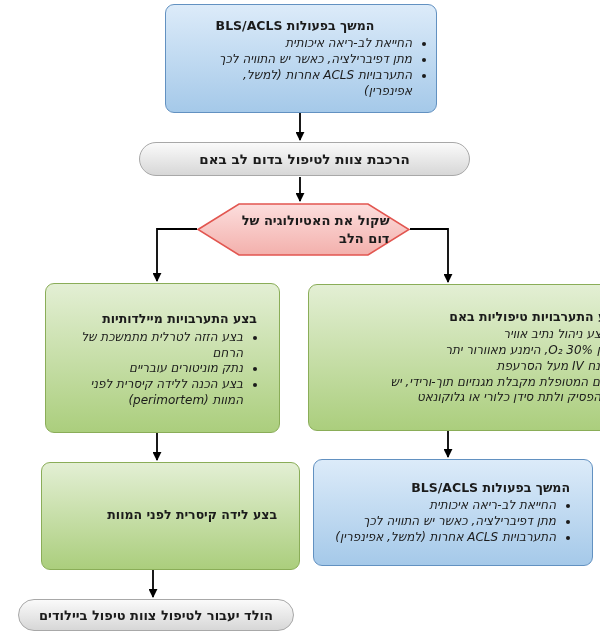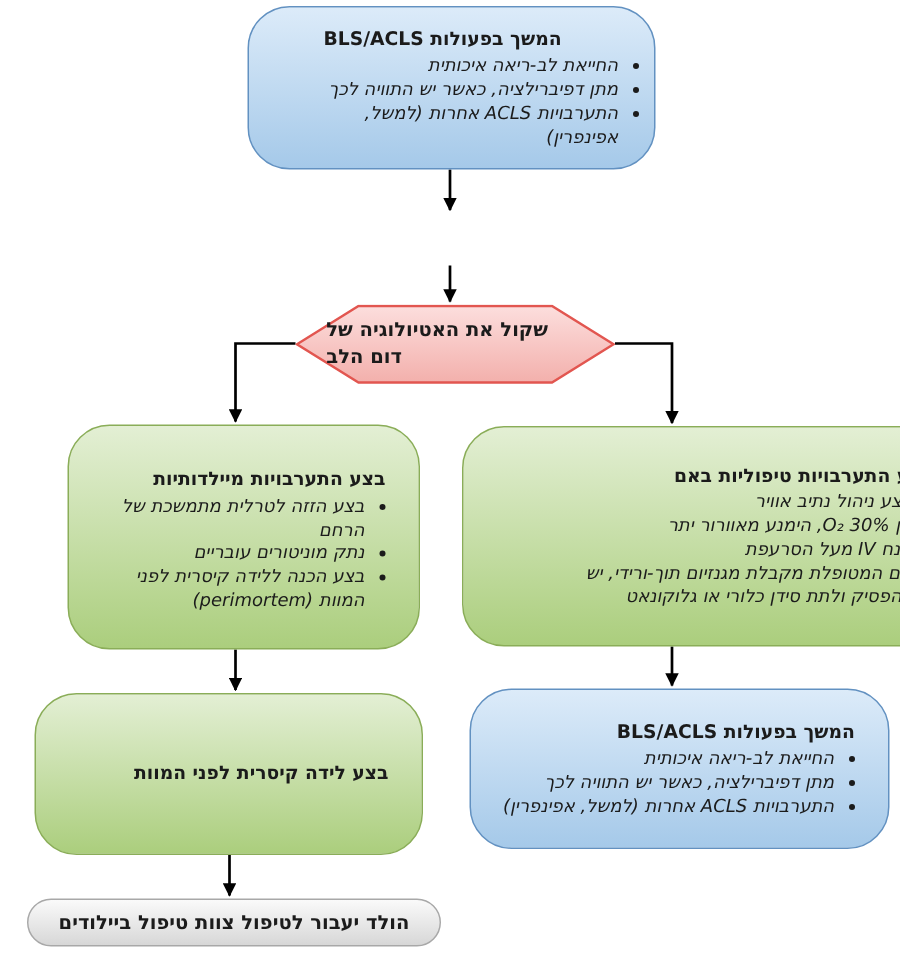--- a/index.html
+++ b/index.html
@@ -6,21 +6,21 @@
   .canvas{
     position:relative;width:600px;height:638px;background:#ffffff;overflow:hidden;
     font-family:"DejaVu Sans","Liberation Sans",sans-serif;color:#1b1b1b;
   }
   .layer{position:absolute;left:0;top:0;width:600px;height:638px;z-index:0;}
   .node{
     position:absolute;z-index:1;box-sizing:border-box;direction:rtl;
     display:flex;flex-direction:column;justify-content:center;
     font-size:12px;line-height:1.32;
   }
-  .rounded{border-radius:28px;}
+  .rounded{border-radius:9px;}
   .blue{
     background:linear-gradient(180deg,#dcebf9 0%,#a5c9e9 100%);
     border:1.6px solid #6291c1;
   }
   .green{
     background:linear-gradient(180deg,#e3efd4 0%,#abce7d 100%);
     border:1.6px solid #8aad58;
   }
   .pill{
     position:absolute;z-index:1;box-sizing:border-box;direction:rtl;
@@ -30,32 +30,32 @@
     font-weight:bold;font-size:13.5px;text-align:center;
   }
   .node .title{font-weight:bold;font-size:12.5px;margin:0 0 2px 0;text-align:right;padding-right:10px;}
   .node .title.center{text-align:center;padding-right:0;}
   .node ul{margin:0;padding:0 24px 0 0;list-style:disc outside;}
   .node li{margin:0;padding:0;text-align:right;font-style:italic;}
   .hexwrap{position:absolute;z-index:1;}
   .hexwrap svg{display:block;}
   .hex-label{
     position:absolute;inset:0;display:flex;align-items:center;justify-content:center;
-    direction:rtl;text-align:left;font-weight:bold;font-size:13px;line-height:1.35;
+    direction:rtl;text-align:right;font-weight:bold;font-size:13px;line-height:1.35;
   }
   .hex-label span{display:block;width:172px;}
   
   #box-top-blue     {left:165px;top:4px;  width:272px;height:109px;padding:6px 24px 6px 12px;}
   #box-top-blue ul  {padding:0 0 0 0;}
   #box-top-blue li  {padding-left:26px;}
   #pill-team        {left:139px;top:142px;width:331px;height:34px;}
   #hex-etiology     {left:197px;top:203px;width:213px;height:53px;}
   #box-left-green   {left:45px; top:283px;width:235px;height:150px;padding:10px 12px 6px 34px;}
   #box-right-green  {left:308px;top:284px;width:337px;height:147px;padding:6px 12px 6px 38px;}
-  #box-low-left     {left:23px; top:462px;width:259px;height:108px;padding:6px 12px 6px 61px;justify-content:center;}
+  #box-low-left     {left:41px; top:462px;width:259px;height:108px;padding:6px 12px 6px 61px;justify-content:center;}
   #box-low-right    {left:313px;top:459px;width:280px;height:107px;padding:6px 12px 6px 12px;}
   #pill-newborn     {left:18px; top:599px;width:276px;height:32px;font-size:13px;}
 </style>
 </head>
 <body>
 
 <div class="canvas">
 
   <svg class="layer" width="600" height="638" viewBox="0 0 600 638" xmlns="http://www.w3.org/2000/svg">
     <defs>
@@ -76,20 +76,23 @@
 
   <div id="box-top-blue" class="node blue rounded">
     <div class="title center">המשך בפעולות BLS/ACLS</div>
     <ul>
       <li>החייאת לב-ריאה איכותית</li>
       <li>מתן דפיברילציה, כאשר יש התוויה לכך</li>
       <li>התערבויות ACLS אחרות (למשל, אפינפרין)</li>
     </ul>
   </div>
 
+  <div id="pill-team" class="pill">
+    <span>הרכבת צוות לטיפול בדום לב באם</span>
+  </div>
 
   <div id="hex-etiology" class="hexwrap">
     <svg width="213" height="53" viewBox="0 0 213 53" xmlns="http://www.w3.org/2000/svg">
       <defs>
         <linearGradient id="hexg" x1="0" y1="0" x2="0" y2="1">
           <stop offset="0" stop-color="#fcdedd"></stop>
           <stop offset="1" stop-color="#f3b0ac"></stop>
         </linearGradient>
       </defs>
       <polygon points="1,26.5 42,1 171,1 212,26.5 171,52 42,52" fill="url(#hexg)" stroke="#e25650" stroke-width="1.6"></polygon>

